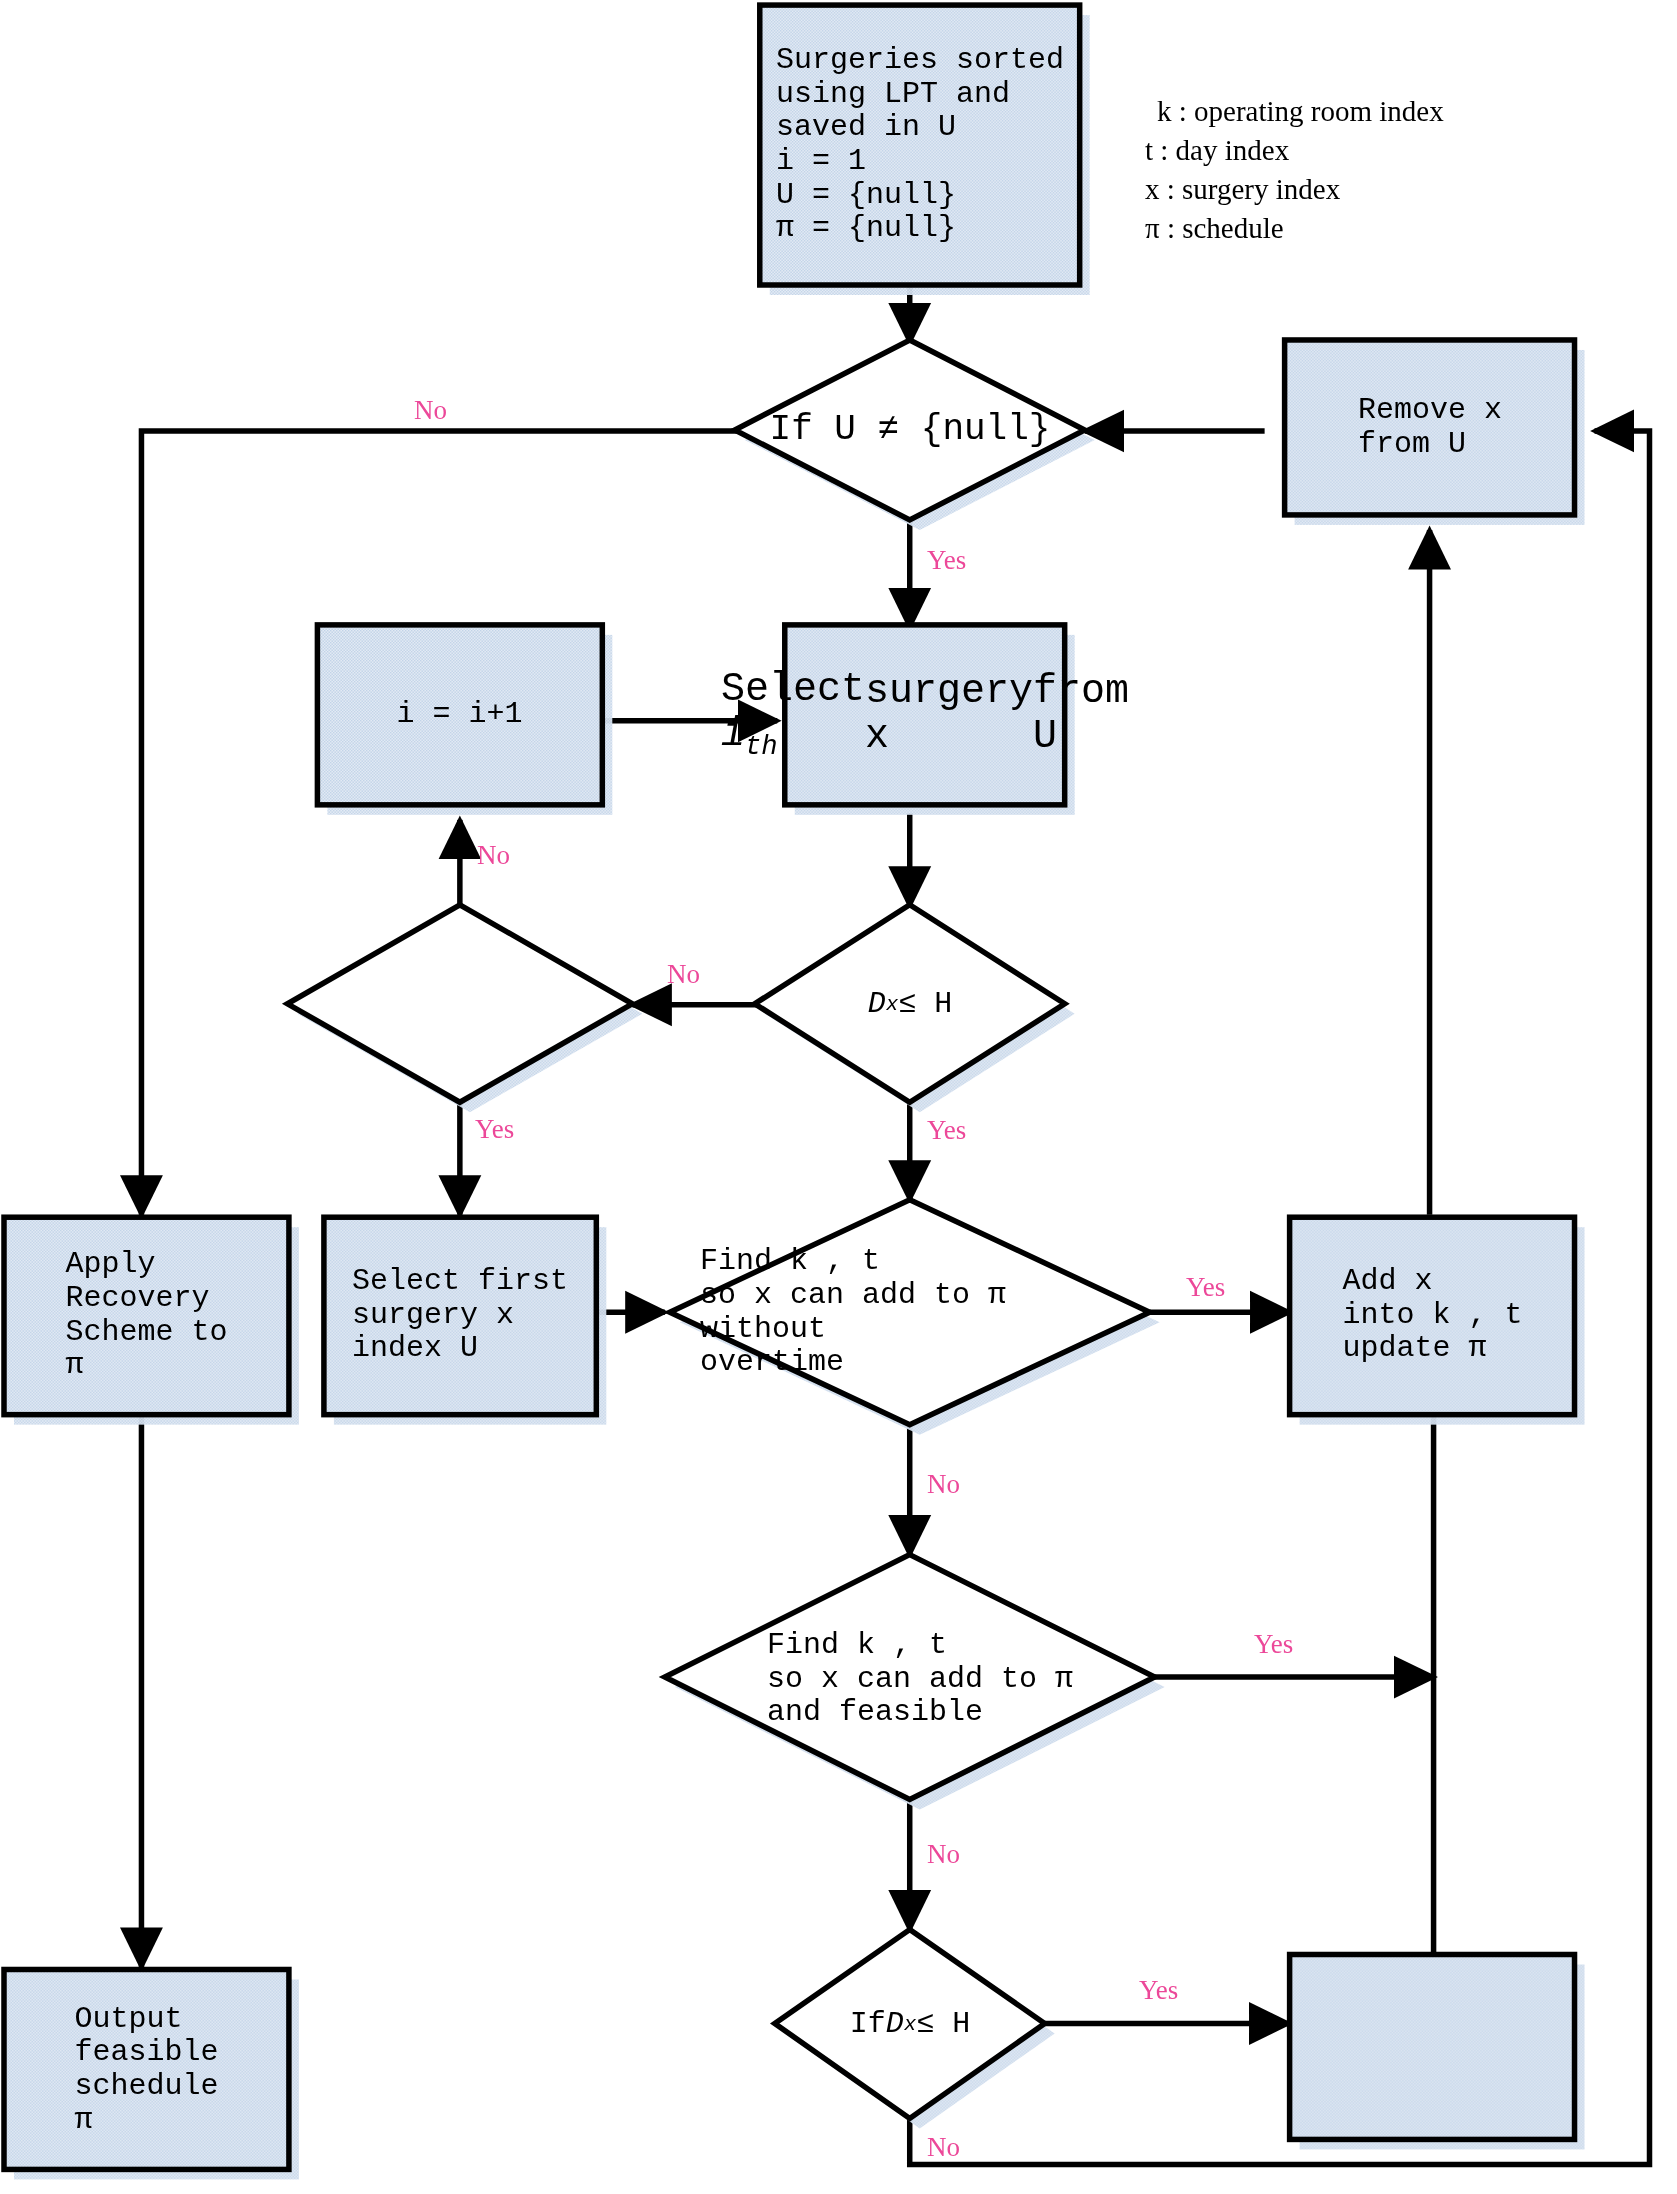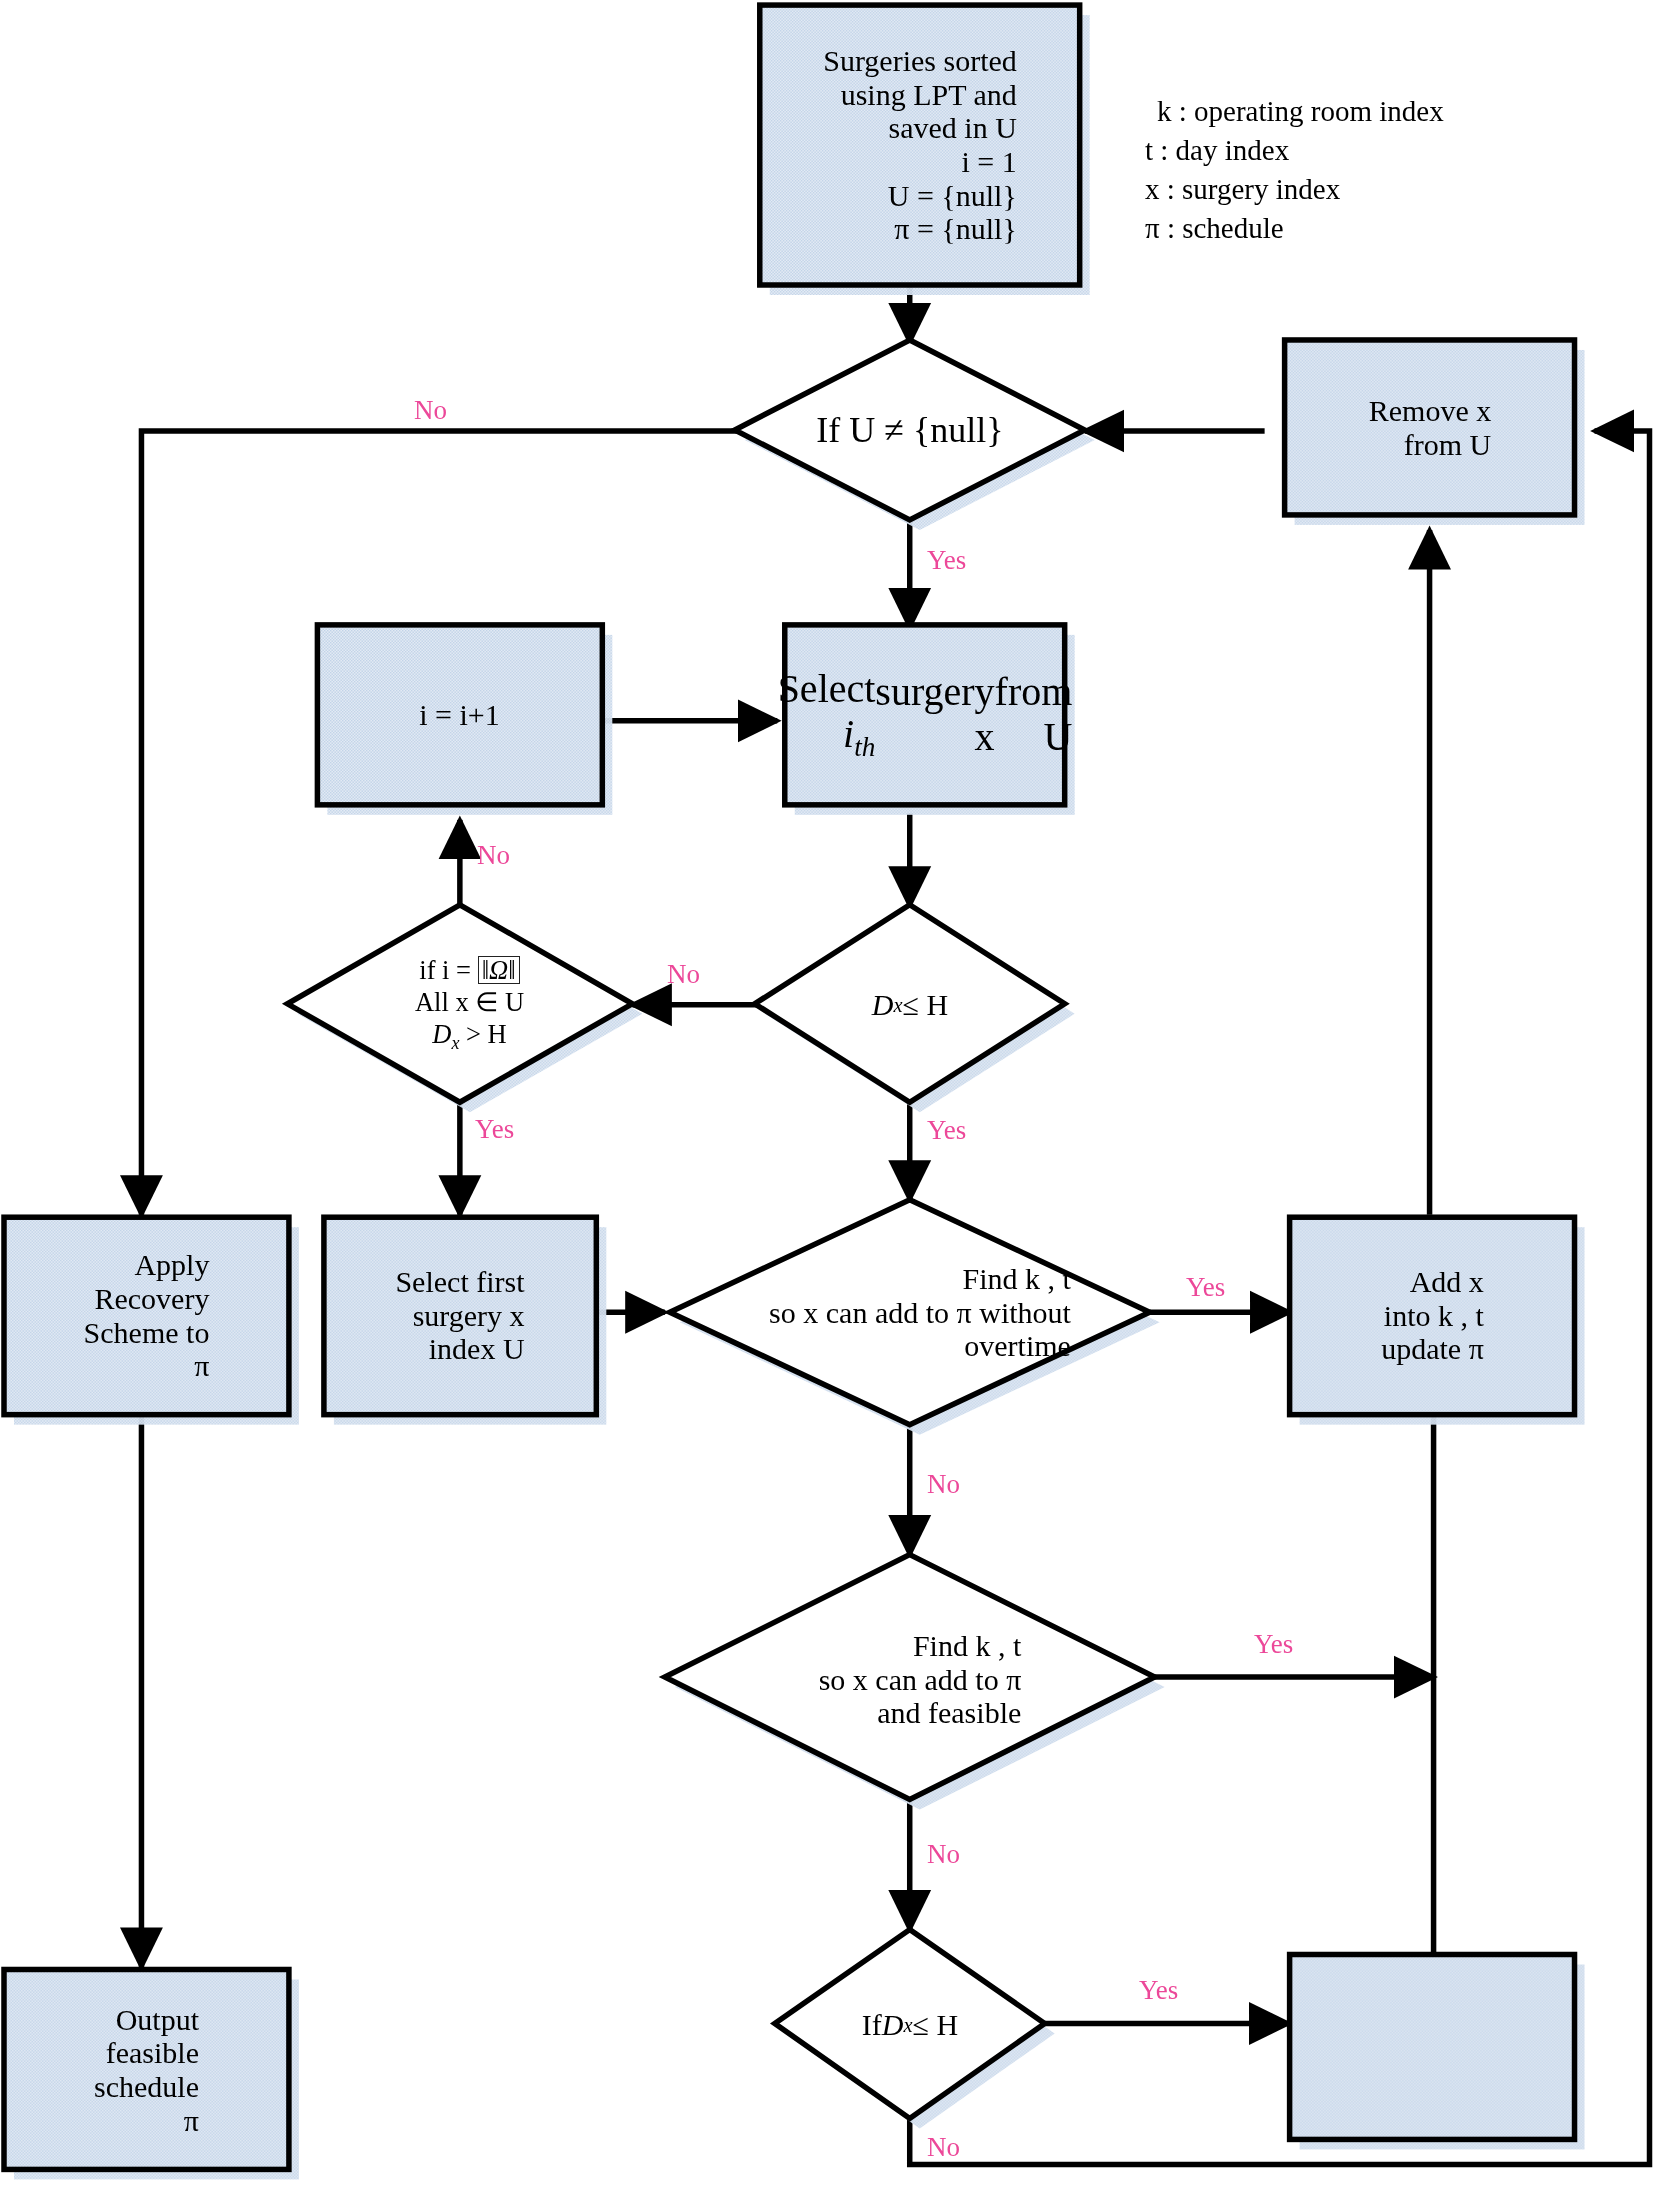--- a/index.html
+++ b/index.html
@@ -1,22 +1,22 @@
 <!DOCTYPE html>
 <html style="font-size:8px"><head>
 <meta charset="utf-8">
 <style>
   html,body{margin:0;padding:0;background:#ffffff;}
   body{font-family:"Liberation Serif","DejaVu Serif",serif;}
   #stage{position:relative;width:1677px;height:2194px;background:#fff;overflow:hidden;}
   svg.layer{position:absolute;left:0;top:0;width:1677px;height:2194px;}
   .nodetext{
     position:absolute; display:flex; align-items:center; justify-content:center;
-    text-align:right; color:#000; line-height:1.12;
-    font-family:Liberation Serif, serif;
+    text-align:left; color:#000; line-height:1.12;
+    font-family:Liberation Mono, monospace;
     pointer-events:none; white-space:pre-line;
   }
   .edgelabel{
     position:absolute; color:#ec4899; font-size:27px;
     font-family:"Liberation Serif","DejaVu Serif",serif;
     white-space:nowrap;
   }
   .legend{
     position:absolute; color:#000; font-size:29px; line-height:1.32;
     font-family:"Liberation Serif","DejaVu Serif",serif;
@@ -160,25 +160,20 @@
   <div class="nodetext" style="left:785px;top:625px;width:280px;height:180px;font-size:40px;flex-direction:row;">
     <div><span>Select </span><span class="it">i</span><span class="sub">th</span></div>
     <div>surgery x</div>
     <div>from U</div>
   </div>
 
   <div class="nodetext" style="left:755px;top:965px;width:310px;height:80px;font-size:30px;">
     <span class="it">D</span><span class="sub">x</span><span> ≤ H</span>
   </div>
 
-  <div class="nodetext" style="left:297px;top:937px;width:345px;height:135px;font-size:26.5px;flex-direction:column;">
-    <div><span>if  i = </span><span class="boxedomega">‖Ω‖</span></div>
-    <div style="margin-top:3px;">All x ∈ U</div>
-    <div style="margin-top:2px;"><span class="it">D</span><span class="sub">x</span><span> &gt; H</span></div>
-  </div>
 
   <div class="nodetext" style="left:4px;top:1217px;width:285px;height:197px;font-size:30px;">Apply
 Recovery
 Scheme to
 π</div>
 
   <div class="nodetext" style="left:324px;top:1217px;width:272px;height:197px;font-size:30px;">Select first
 surgery x
 index U</div>
 

